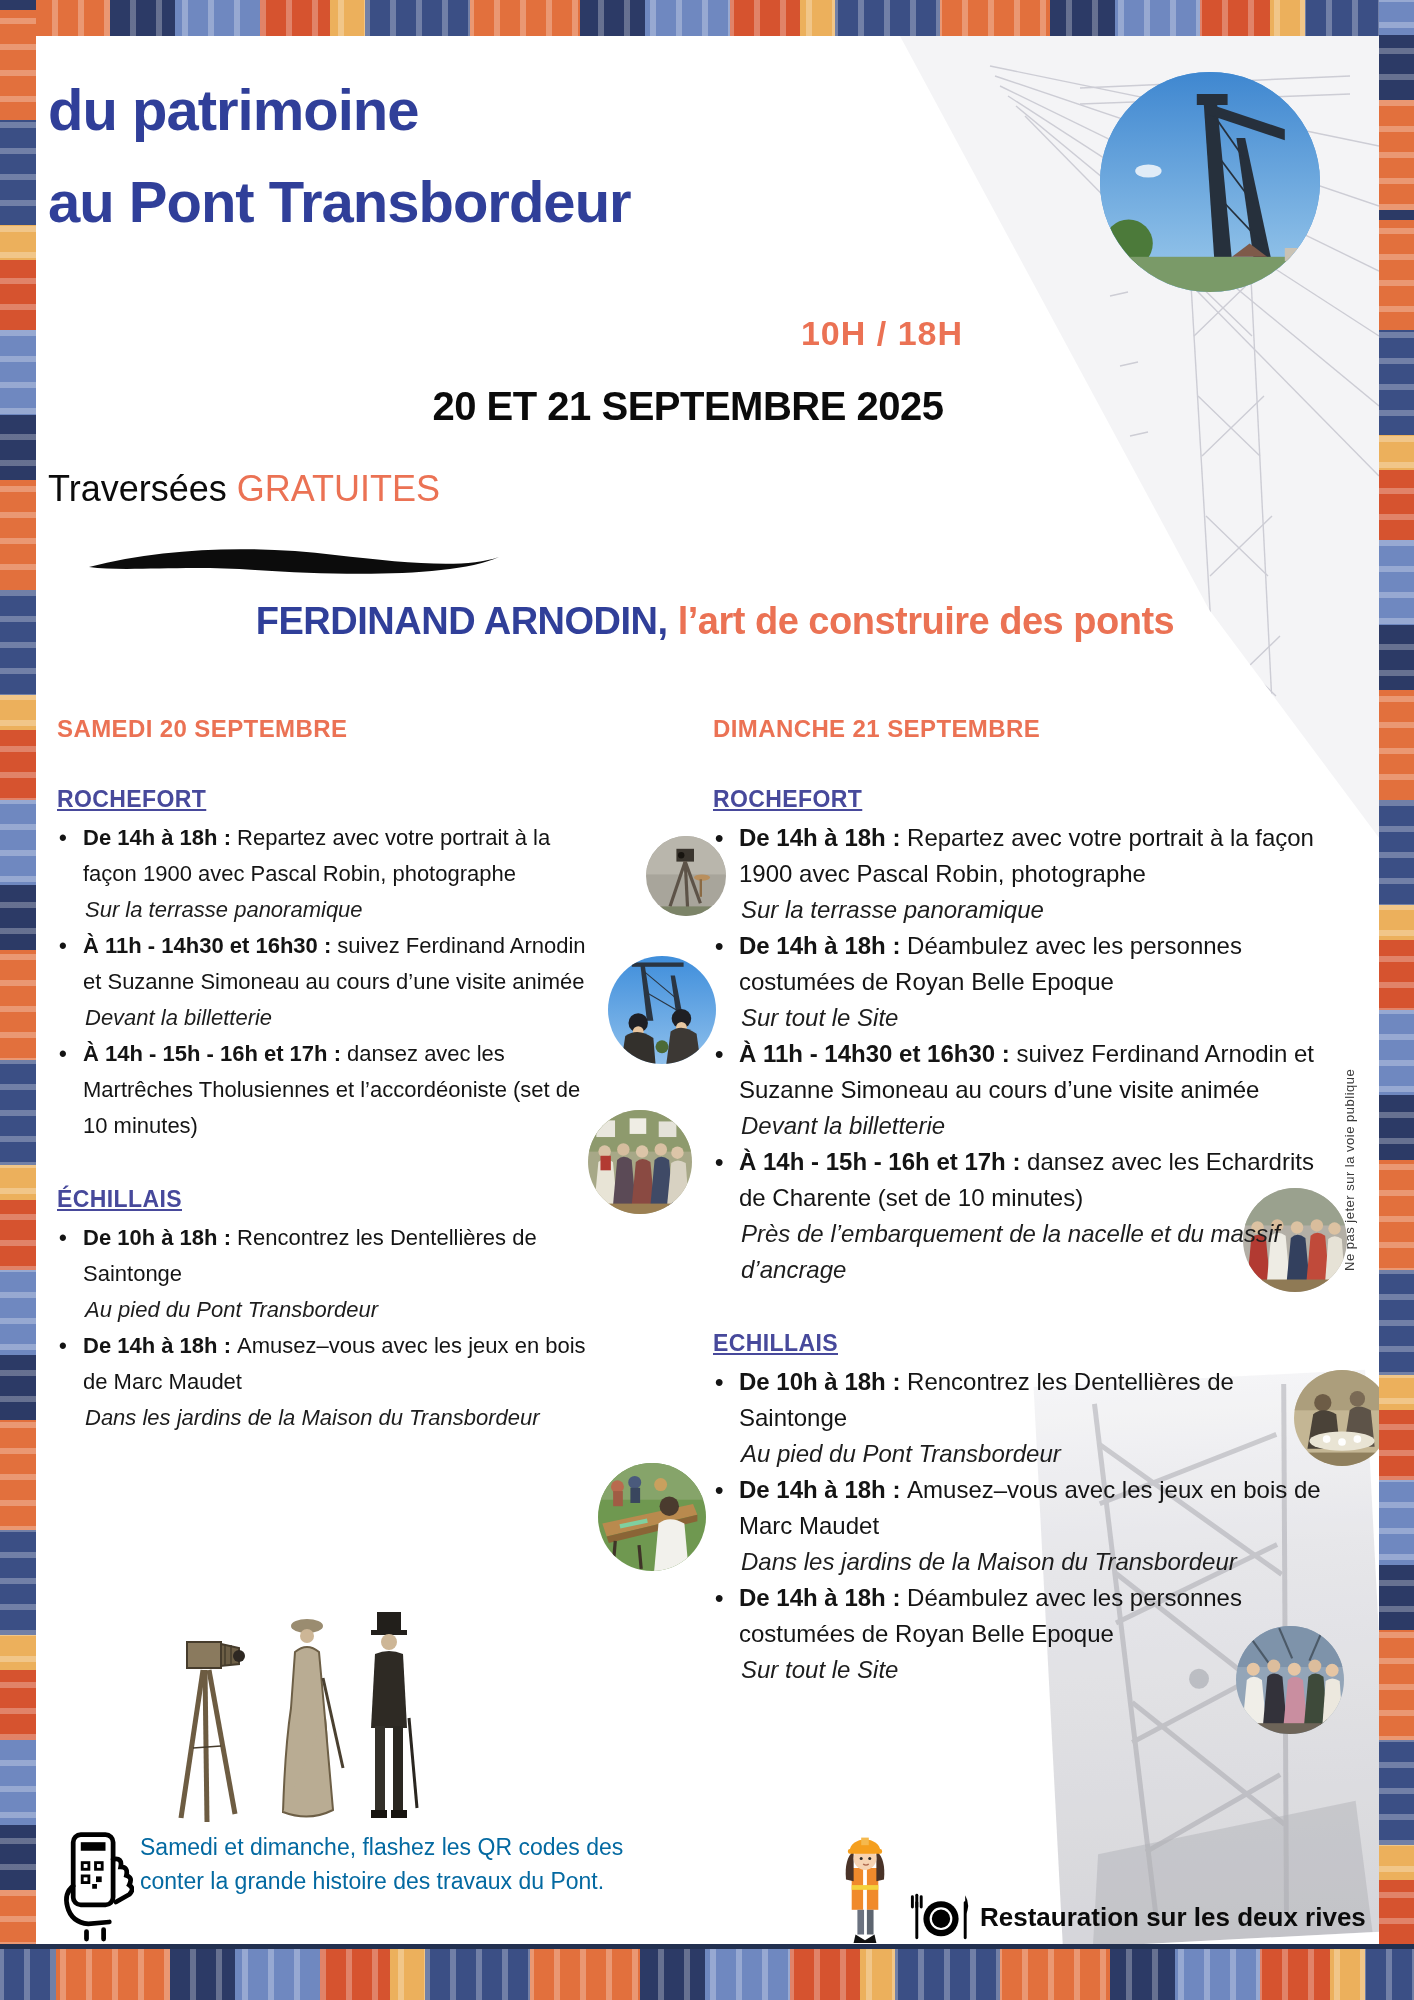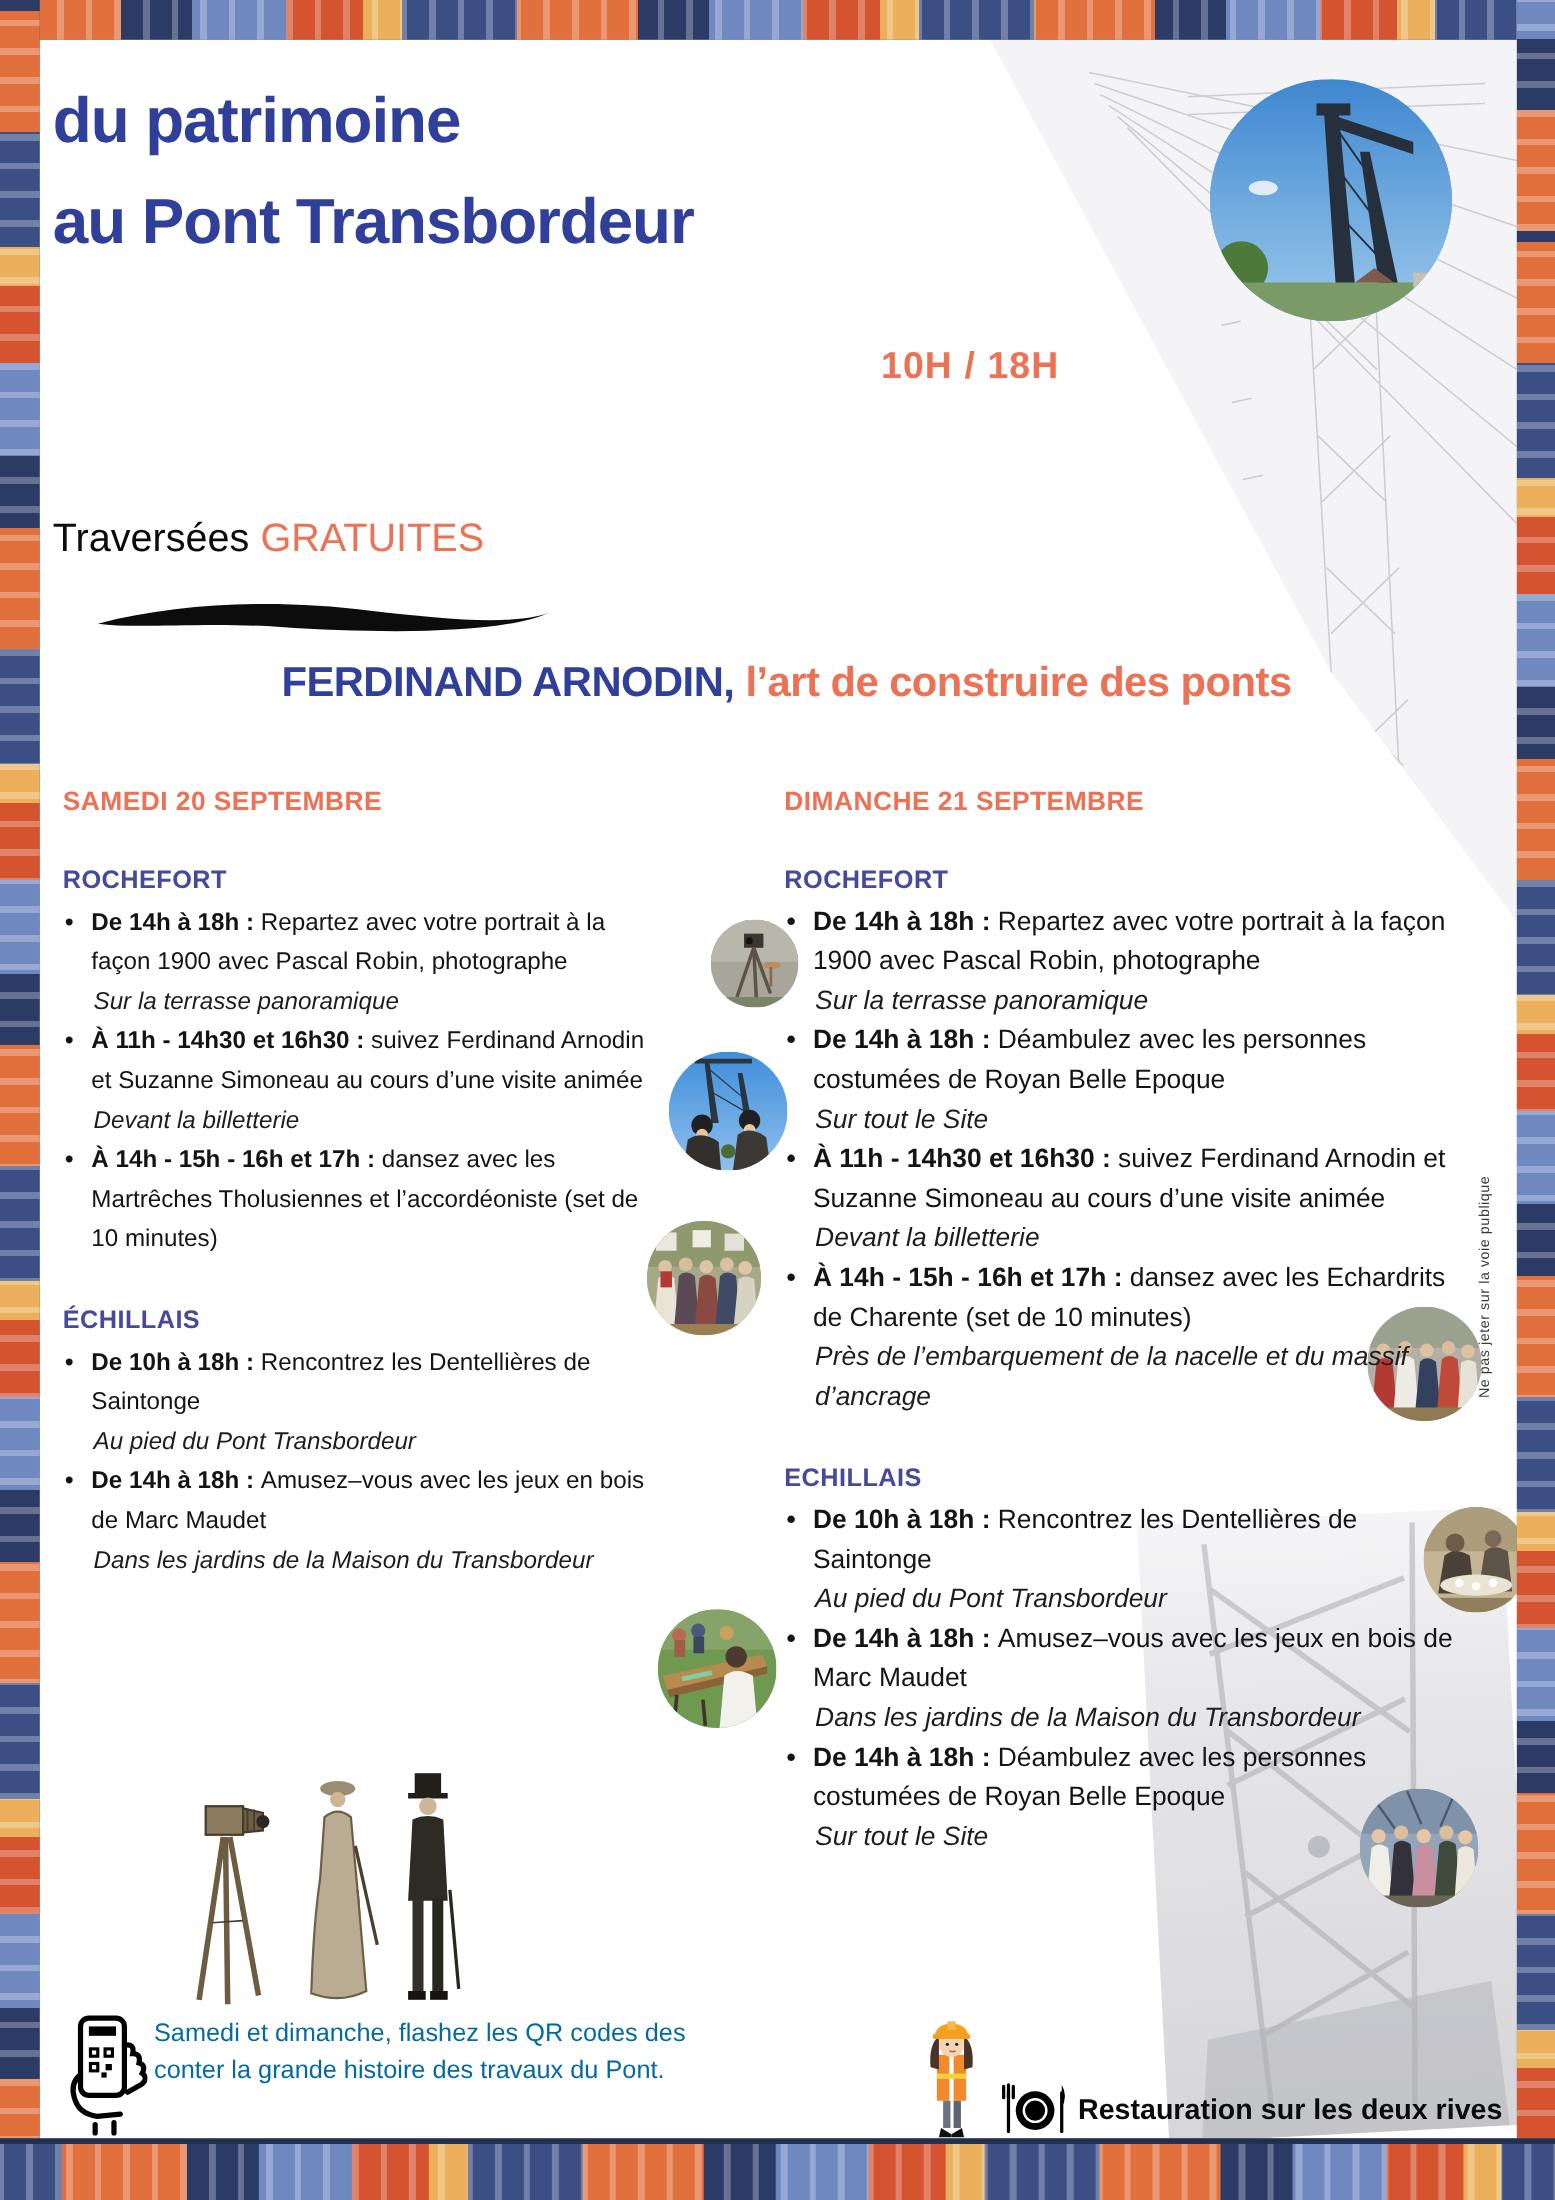--- a/index.html
+++ b/index.html
@@ -46,21 +46,21 @@
   .theme .author{color:var(--title-blue);}
   .theme .sub{color:var(--accent);}
 
   
   #columns-root{position:absolute;left:0;top:0;z-index:4;}
   .pcol{position:absolute;color:var(--ink);}
   .pcol-left{left:57px;top:714px;width:536px;font-size:22px;}
   .pcol-right{left:713px;top:714px;width:622px;font-size:24px;}
   .col-header{color:var(--accent);font-size:24px;font-weight:bold;letter-spacing:.4px;
     line-height:30px;margin-bottom:40px;}
-  .city{color:var(--city);font-size:23px;font-weight:bold;letter-spacing:.4px;line-height:30px;margin:40px 0 6px;}
+  .city{color:var(--city);font-size:23px;font-weight:bold;letter-spacing:.4px;line-height:30px;margin:40px 0 6px;text-decoration:underline;}
   .section:first-of-type .city{margin-top:0;}
   .event-line{position:relative;padding-left:26px;line-height:36px;}
   .bullet{position:absolute;left:2px;top:0;font-weight:bold;}
   .event-time{font-weight:bold;}
   .loc{padding-left:28px;line-height:36px;font-style:italic;color:#1d1d1d;}
 
   
   .cphoto{position:absolute;border-radius:50%;overflow:hidden;z-index:3;}
   .cphoto svg{display:block;width:100%;height:100%;}
 
@@ -146,20 +146,21 @@
       <path d="M60 84 l8 -6 l8 6 Z" fill="#7e5a4a"></path>
       <rect x="84" y="80" width="12" height="6" fill="#c9c2b4"></rect>
     </svg>
   </div>
 
   <div class="title">
     <div>du patrimoine</div>
     <div>au Pont Transbordeur</div>
   </div>
   <div class="hours">10H / 18H</div>
+  <div class="date-line">20 ET 21 SEPTEMBRE 2025</div>
   <div class="crossings">
     <span>Traversées </span><span class="hl">GRATUITES</span>
   </div>
   <svg class="swoosh" viewBox="0 0 418 40">
     <path d="M4 24 C80 4, 170 2, 250 12 C320 20, 380 26, 414 14 C370 34, 260 33, 170 27 C100 22, 40 29, 4 24 Z" fill="#0c0c0c"></path>
   </svg>
   <div class="theme">
     <span class="author">FERDINAND ARNODIN,</span><span class="sub"> l’art de construire des ponts</span>
   </div>
 

